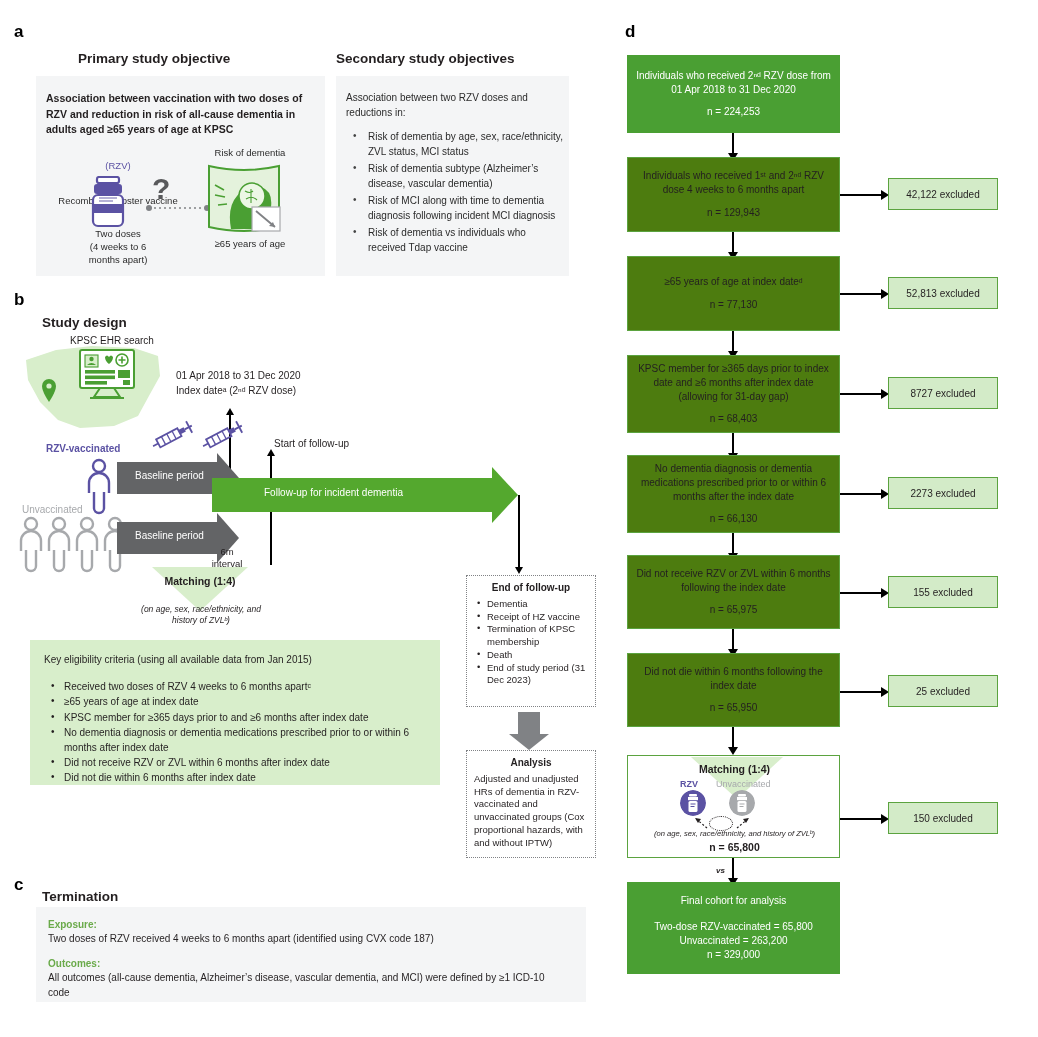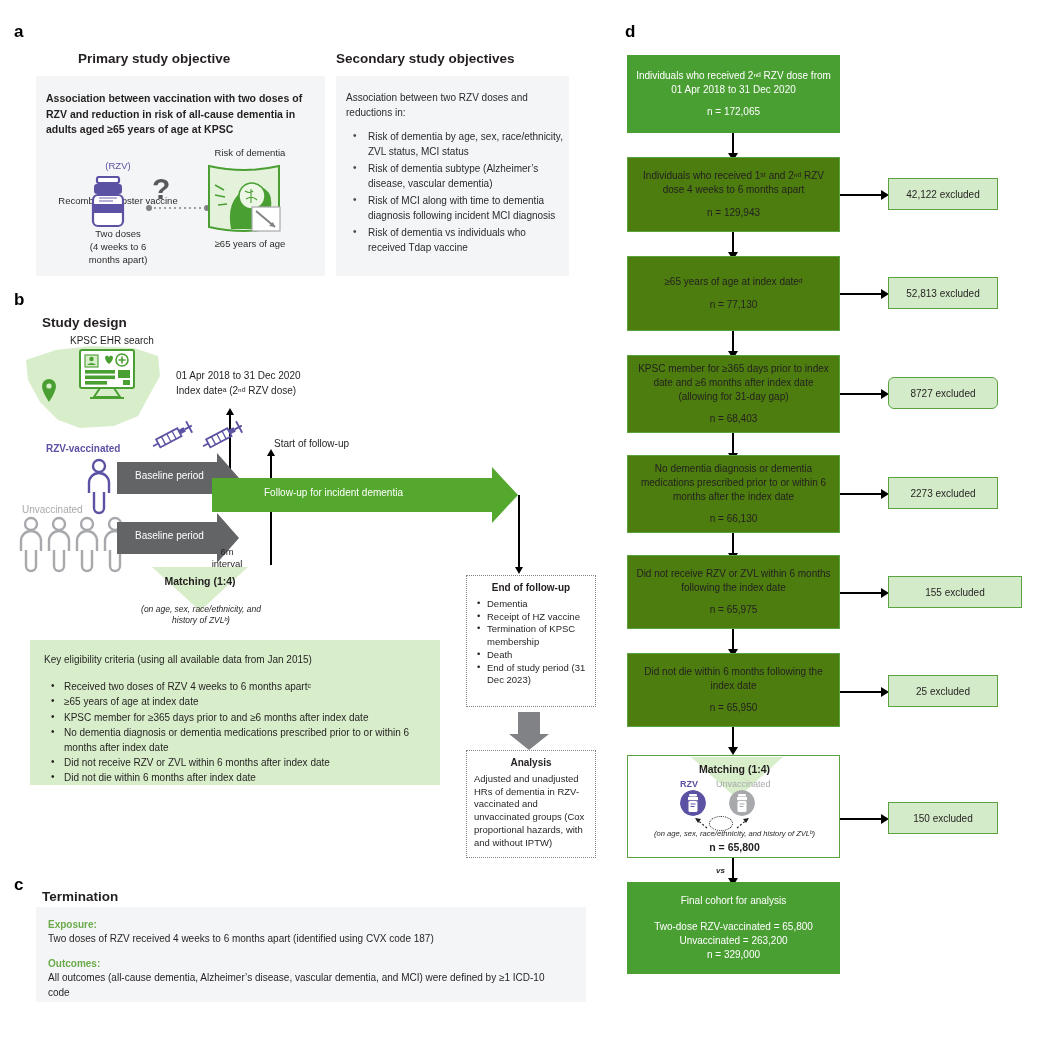--- a/index.html
+++ b/index.html
@@ -342,21 +342,21 @@
   <div class="pc-lbl" id="pc-l2">Outcomes:</div>
   <div class="pc-txt" id="pc-t2">All outcomes (all-cause dementia, Alzheimer’s disease, vascular dementia, and MCI) were defined by ≥1 ICD-10 code</div>
 </div>
 
 <div id="panel-d">
   <div class="panel-letter" id="pd-letter">d</div>
 
   <div class="fbox filled" style="left:27px;top:55px;width:213px;height:78px;">
     <div style="white-space:pre-line;">Individuals who received 2ⁿᵈ RZV dose from
 01 Apr 2018 to 31 Dec 2020</div>
-    <div class="n">n = 172,065</div>
+    <div class="n">n = 224,253</div>
   </div>
   <div class="connector" style="left:132px;top:133px;height:22px;"></div>
   <div class="conn-head" style="left:128px;top:153px;"></div>
 
   <div class="fbox" style="left:27px;top:157px;width:213px;height:75px;">
     <div>Individuals who received 1ˢᵗ and 2ⁿᵈ RZV dose 4 weeks to 6 months apart</div>
     <div class="n">n = 129,943</div>
   </div>
   <div class="hconn" style="left:240px;top:194px;width:42px;"></div>
   <div class="hconn-head" style="left:281px;top:190px;"></div>
@@ -373,41 +373,41 @@
   <div class="exbox" style="left:288px;top:277px;width:110px;height:32px;">52,813 excluded</div>
   <div class="connector" style="left:132px;top:331px;height:22px;"></div>
   <div class="conn-head" style="left:128px;top:351px;"></div>
 
   <div class="fbox" style="left:27px;top:355px;width:213px;height:78px;">
     <div>KPSC member for ≥365 days prior to index date and ≥6 months after index date (allowing for 31-day gap)</div>
     <div class="n">n = 68,403</div>
   </div>
   <div class="hconn" style="left:240px;top:393px;width:42px;"></div>
   <div class="hconn-head" style="left:281px;top:389px;"></div>
-  <div class="exbox" style="left:288px;top:377px;width:110px;height:32px;border-radius:6px;">8727 excluded</div>
+  <div class="exbox" style="left:288px;top:377px;width:110px;height:32px;">8727 excluded</div>
   <div class="connector" style="left:132px;top:433px;height:22px;"></div>
   <div class="conn-head" style="left:128px;top:453px;"></div>
 
   <div class="fbox" style="left:27px;top:455px;width:213px;height:78px;">
     <div>No dementia diagnosis or dementia medications prescribed prior to or within 6 months after the index date</div>
     <div class="n">n = 66,130</div>
   </div>
   <div class="hconn" style="left:240px;top:493px;width:42px;"></div>
   <div class="hconn-head" style="left:281px;top:489px;"></div>
   <div class="exbox" style="left:288px;top:477px;width:110px;height:32px;">2273 excluded</div>
   <div class="connector" style="left:132px;top:533px;height:22px;"></div>
   <div class="conn-head" style="left:128px;top:553px;"></div>
 
   <div class="fbox" style="left:27px;top:555px;width:213px;height:74px;">
     <div>Did not receive RZV or ZVL within 6 months following the index date</div>
     <div class="n">n = 65,975</div>
   </div>
   <div class="hconn" style="left:240px;top:592px;width:42px;"></div>
   <div class="hconn-head" style="left:281px;top:588px;"></div>
-  <div class="exbox" style="left:288px;top:576px;width:134px;height:32px;">155 excluded</div>
+  <div class="exbox" style="left:288px;top:576px;width:110px;height:32px;">155 excluded</div>
   <div class="connector" style="left:132px;top:629px;height:22px;"></div>
   <div class="conn-head" style="left:128px;top:649px;"></div>
 
   <div class="fbox" style="left:27px;top:653px;width:213px;height:74px;">
     <div>Did not die within 6 months following the index date</div>
     <div class="n">n = 65,950</div>
   </div>
   <div class="hconn" style="left:240px;top:691px;width:42px;"></div>
   <div class="hconn-head" style="left:281px;top:687px;"></div>
   <div class="exbox" style="left:288px;top:675px;width:110px;height:32px;">25 excluded</div>

